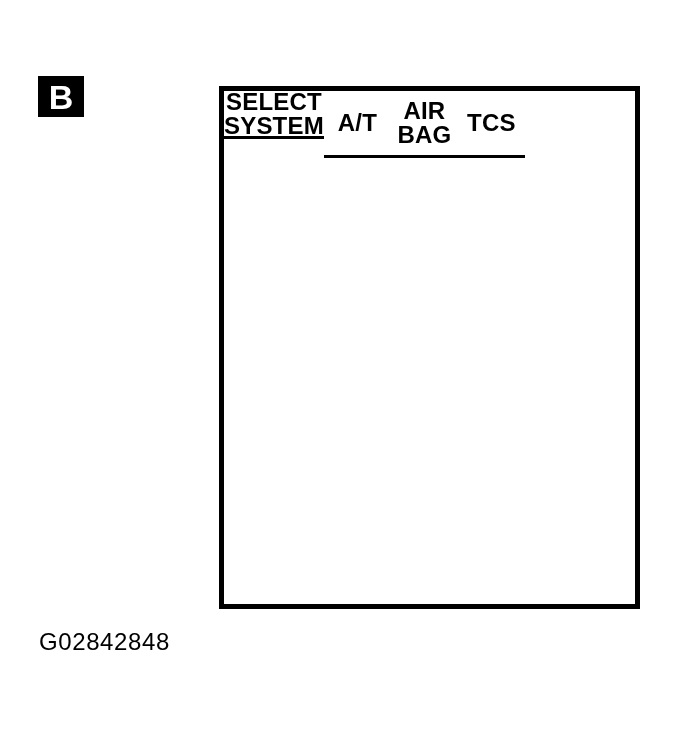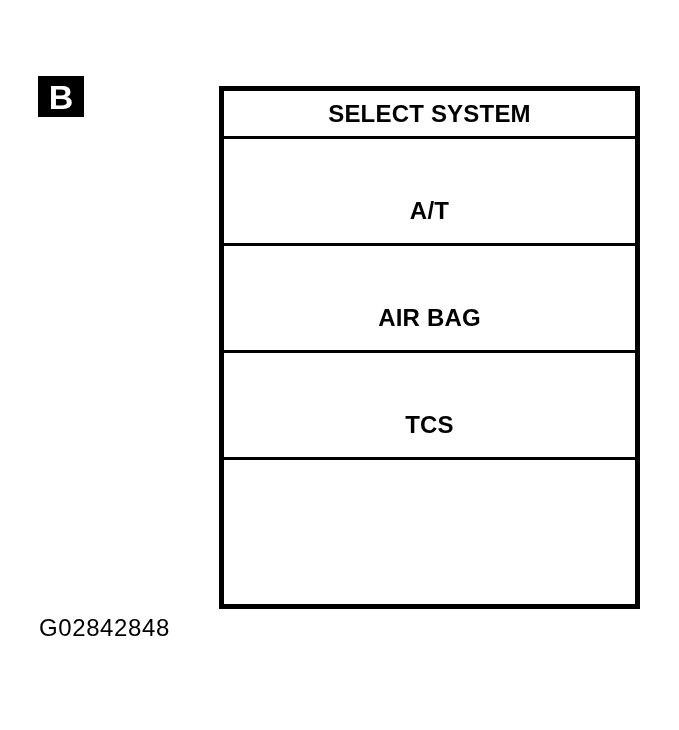--- a/index.html
+++ b/index.html
@@ -42,22 +42,21 @@
   .menu-screen {
     position: absolute;
     left: 219px;
     top: 86px;
     width: 421px;
     height: 523px;
     box-sizing: border-box;
     border: 5px solid #000000;
     background: #ffffff;
     display: flex;
-    flex-direction: column;
-    gap: 40px;
+    flex-direction: row;
   }
 
   .menu-row {
     box-sizing: border-box;
     display: flex;
     align-items: center;
     justify-content: center;
     text-align: center;
     font-family: "Liberation Sans", sans-serif;
     font-weight: bold;
@@ -81,21 +80,21 @@
 
   .menu-row.is-blank {
     flex: 1 1 auto;
     border-bottom: none;
   }
 
   
   .figure-caption {
     position: absolute;
     left: 39px;
-    top: 616px;
+    top: 630px;
     font-family: "Liberation Sans", sans-serif;
     font-weight: normal;
     font-size: 24px;
     line-height: 1;
     letter-spacing: 0.6px;
     color: #000000;
     white-space: nowrap;
   }
 </style>
 </head>

